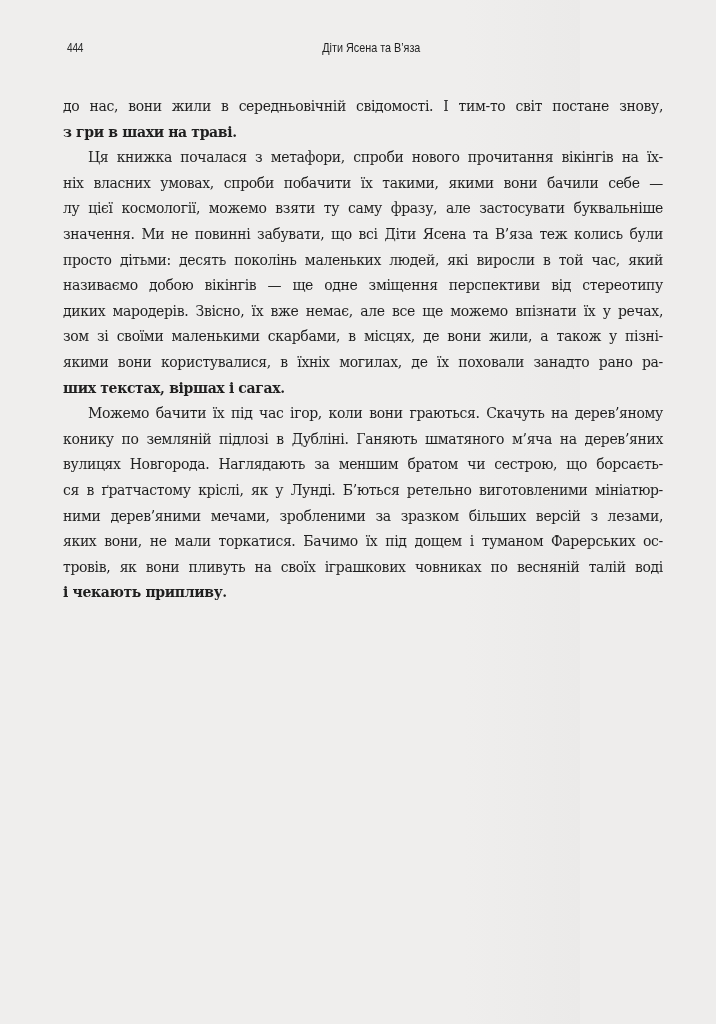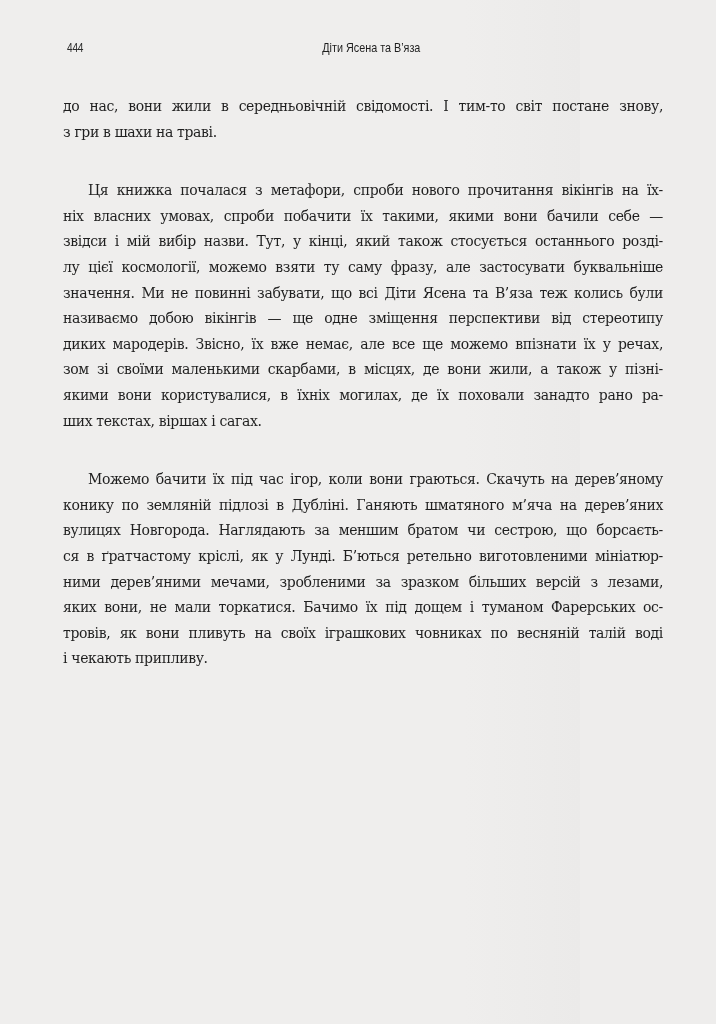--- a/index.html
+++ b/index.html
@@ -64,24 +64,24 @@
   .line {
     display: block;
     white-space: nowrap;
     text-align: justify;
     text-align-last: justify;
     height: 25.6px;
     letter-spacing: -0.35px;
   }
   .line.last {
     text-align-last: left;
+    font-weight: bold;
   }
   .line.indent {
     padding-left: 25px;
-    margin-top: 33px;
   }
 </style>
 </head>
 <body>
 
 <div class="page">
   <div class="running-head">
     <div class="page-number">444</div>
     <div class="running-title">
       <span>Діти Ясена та В’яза</span>
@@ -89,23 +89,23 @@
   </div>
 
   <div class="body-text">
     <div>
       <span class="line">до нас, вони жили в середньовічній свідомості. І тим-то світ постане знову,</span>
       <span class="line last">з гри в шахи на траві.</span>
     </div>
     <div>
       <span class="line indent">Ця книжка почалася з метафори, спроби нового прочитання вікінгів на їх-</span>
       <span class="line">ніх власних умовах, спроби побачити їх такими, якими вони бачили себе —</span>
-      <span class="line">звідси і мій вибір назви. Тут, у кінці, який також стосується останнього розді-</span>
       <span class="line">лу цієї космології, можемо взяти ту саму фразу, але застосувати буквальніше</span>
       <span class="line">значення. Ми не повинні забувати, що всі Діти Ясена та В’яза теж колись були</span>
+      <span class="line">просто дітьми: десять поколінь маленьких людей, які виросли в той час, який</span>
       <span class="line">називаємо добою вікінгів — ще одне зміщення перспективи від стереотипу</span>
       <span class="line">диких мародерів. Звісно, їх вже немає, але все ще можемо впізнати їх у речах,</span>
       <span class="line">зом зі своїми маленькими скарбами, в місцях, де вони жили, а також у пізні-</span>
       <span class="line">якими вони користувалися, в їхніх могилах, де їх поховали занадто рано ра-</span>
       <span class="line last">ших текстах, віршах і сагах.</span>
     </div>
     <div>
       <span class="line indent">Можемо бачити їх під час ігор, коли вони граються. Скачуть на дерев’яному</span>
       <span class="line">конику по земляній підлозі в Дубліні. Ганяють шматяного м’яча на дерев’яних</span>
       <span class="line">вулицях Новгорода. Наглядають за меншим братом чи сестрою, що борсаєть-</span>

